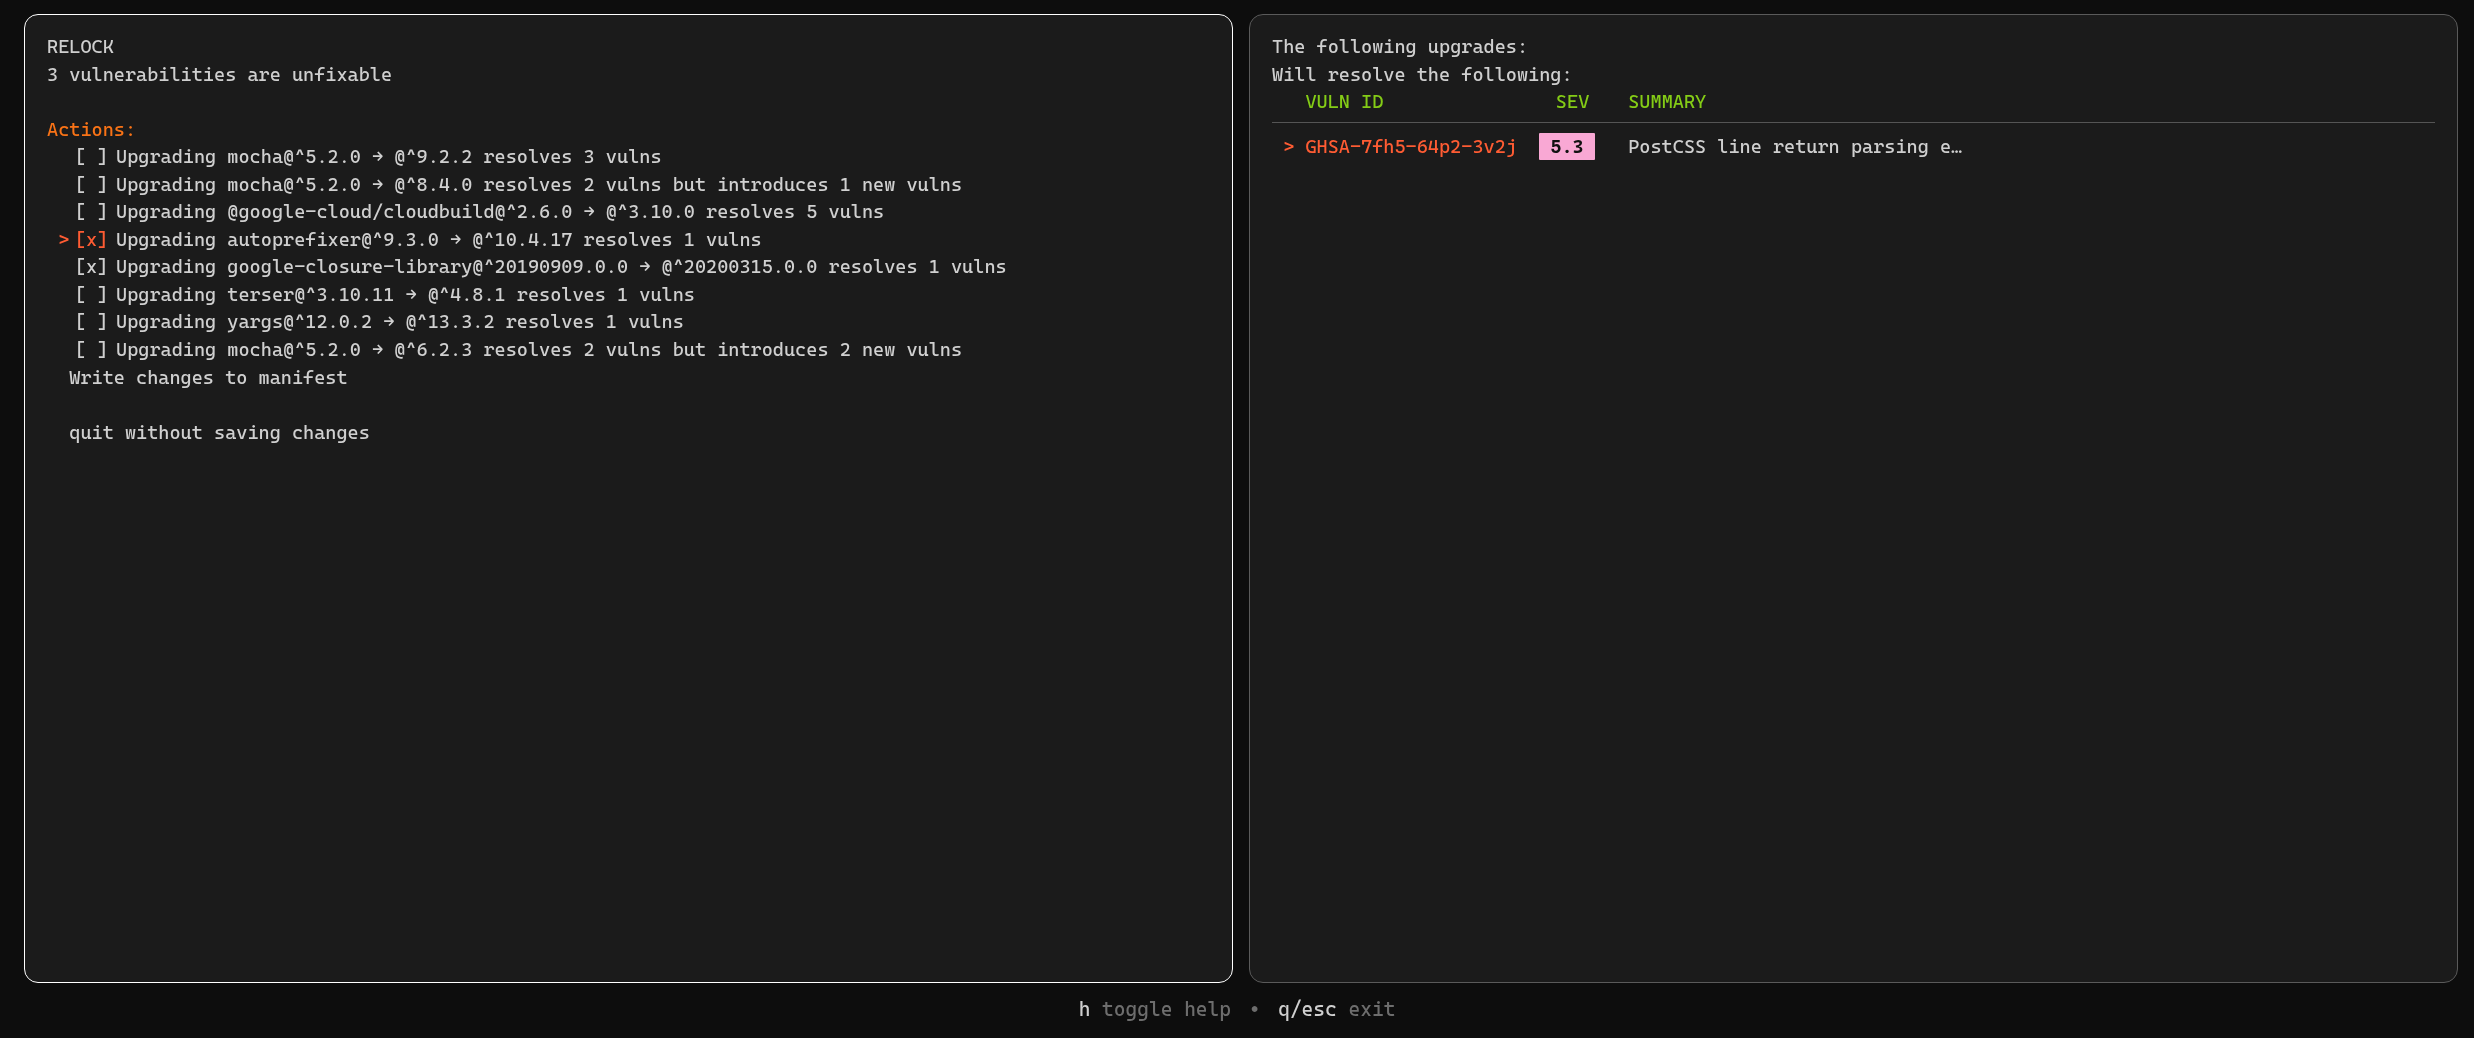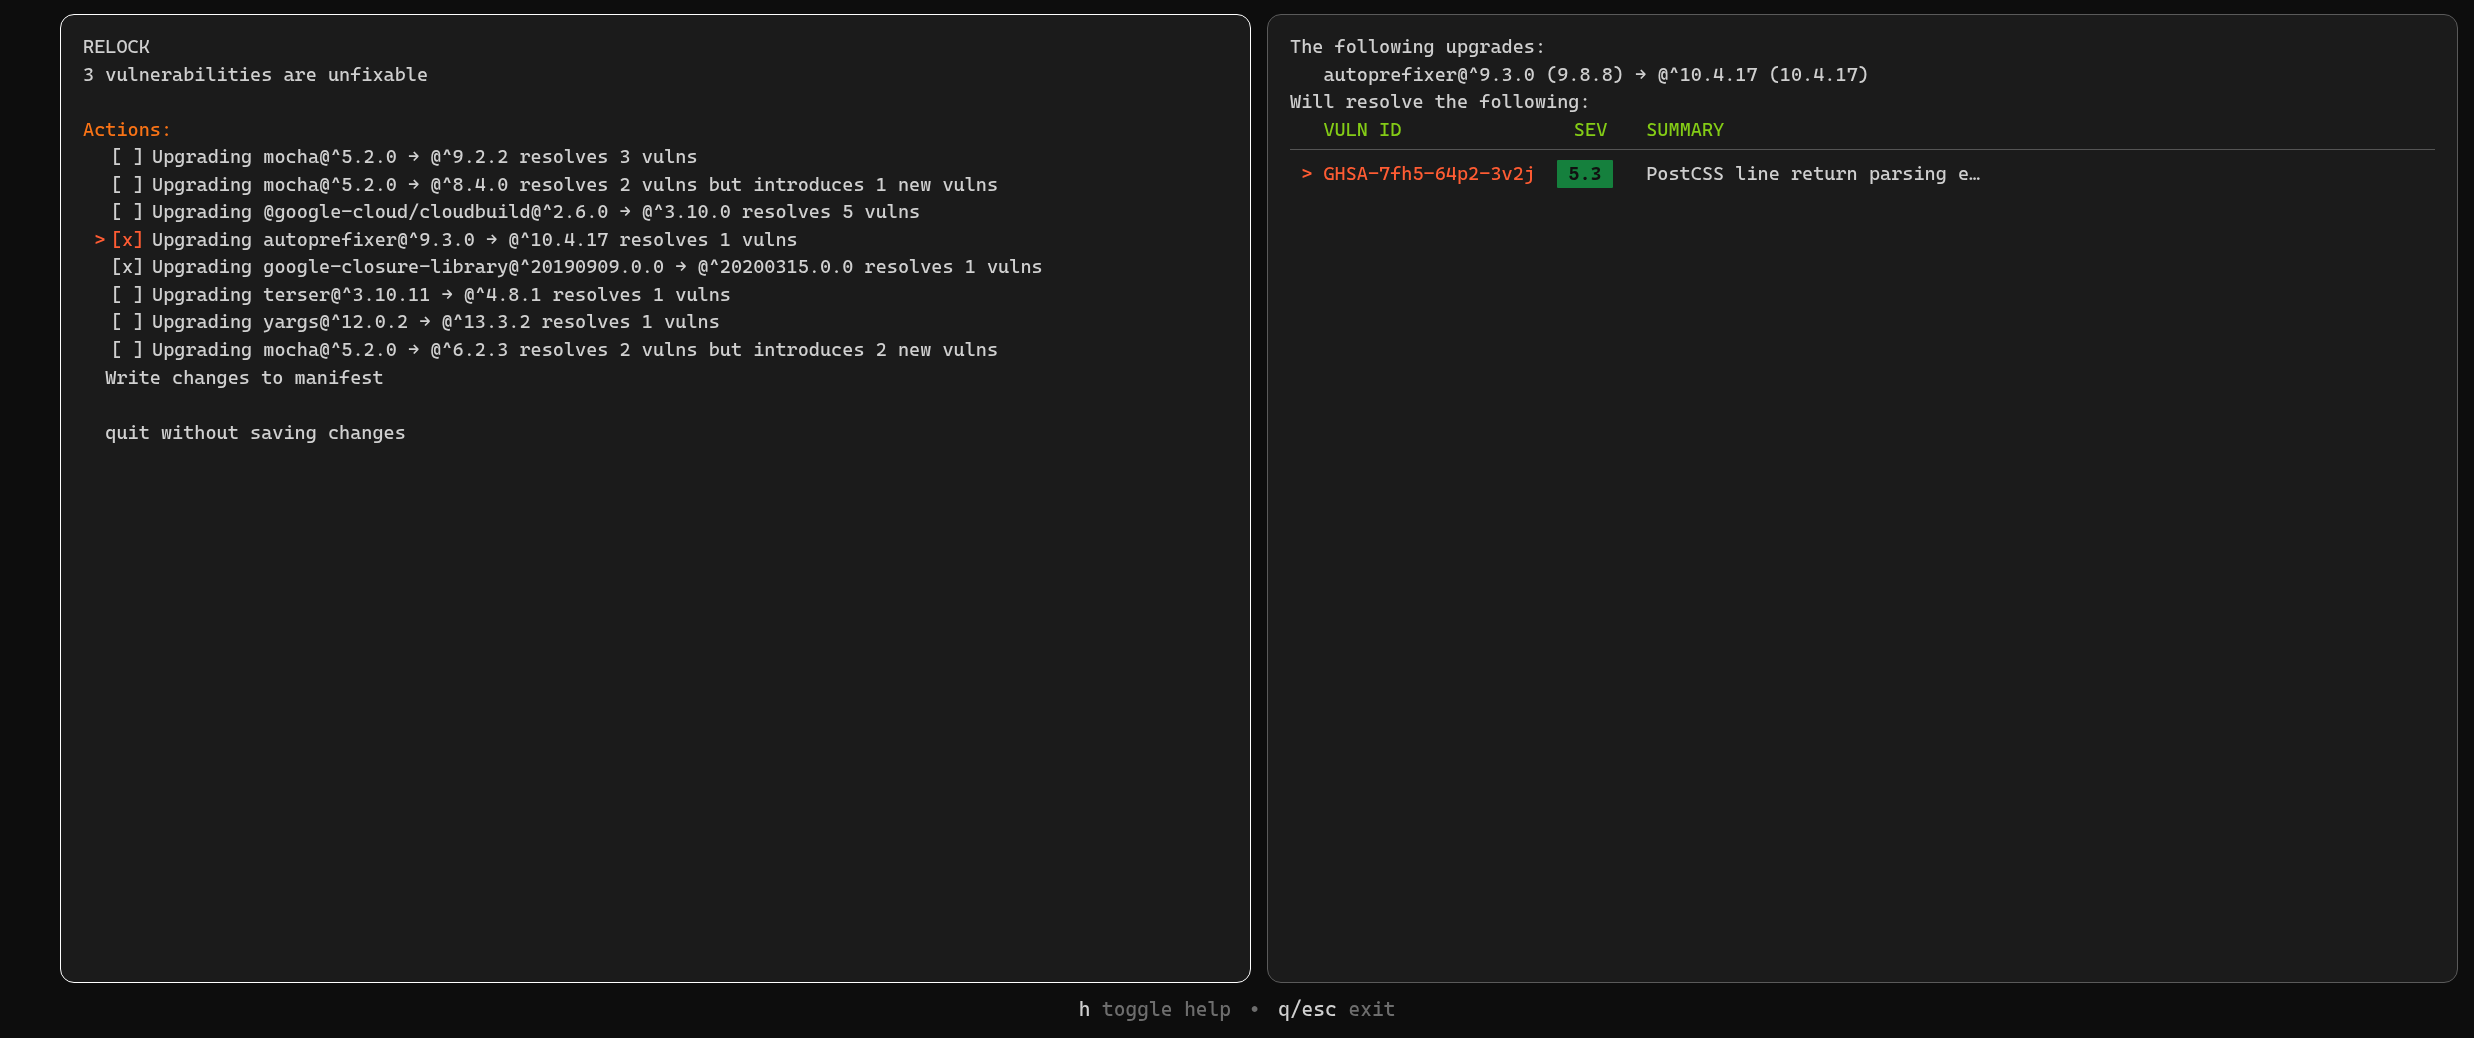--- a/index.html
+++ b/index.html
@@ -18,21 +18,20 @@
     height: 100%;
     display: flex;
     flex-direction: column;
   }
   .panes {
     flex: 1;
     display: flex;
     gap: 16px;
     padding: 14px 16px 8px 24px;
     min-height: 0;
-    margin-left: 36px;
   }
   .pane {
     flex: 1;
     border: 1.5px solid #5a5a5a;
     border-radius: 14px;
     background: #1b1b1b;
     padding: 18px 22px 30px 22px;
     overflow: hidden;
     min-width: 0;
   }
@@ -93,21 +92,21 @@
   .vrow {
     display: flex;
     align-items: center;
     padding-left: 0ch;
   }
   .vrow .caret { flex: 0 0 3ch; color: #ff5c33; text-align: center; }
   .vrow .id    { flex: 0 0 21ch; color: #ff5c33; white-space: pre; }
   .vrow .sev   {
     flex: 0 0 5ch;
     text-align: center;
-    background: #15803d;
+    background: #f9a8d4;
     color: #111;
     font-weight: 700;
     border-radius: 1px;
     padding: 0 2px;
   }
   .vrow .sum { flex: 1; padding-left: 3ch; overflow: hidden; text-overflow: ellipsis; white-space: nowrap; }
 </style>
 </head>
 <body>
 
@@ -163,21 +162,20 @@
           </div>
         </div>
 
       <div class="plain-row">Write changes to manifest</div>
       <div class="gap"></div>
       <div class="plain-row">quit without saving changes</div>
     </div>
 
     <div class="pane dim">
       <div class="r-line">The following upgrades:</div>
-      <div class="r-line indent">autoprefixer@^9.3.0 (9.8.8) → @^10.4.17 (10.4.17)</div>
       <div class="r-line">Will resolve the following:</div>
 
       <div class="thead">
         <span class="col-id">VULN ID</span>
         <span class="col-sev">SEV</span>
         <span class="col-sum">SUMMARY</span>
       </div>
       <hr class="rule">
 
       <div id="vuln-rows">

